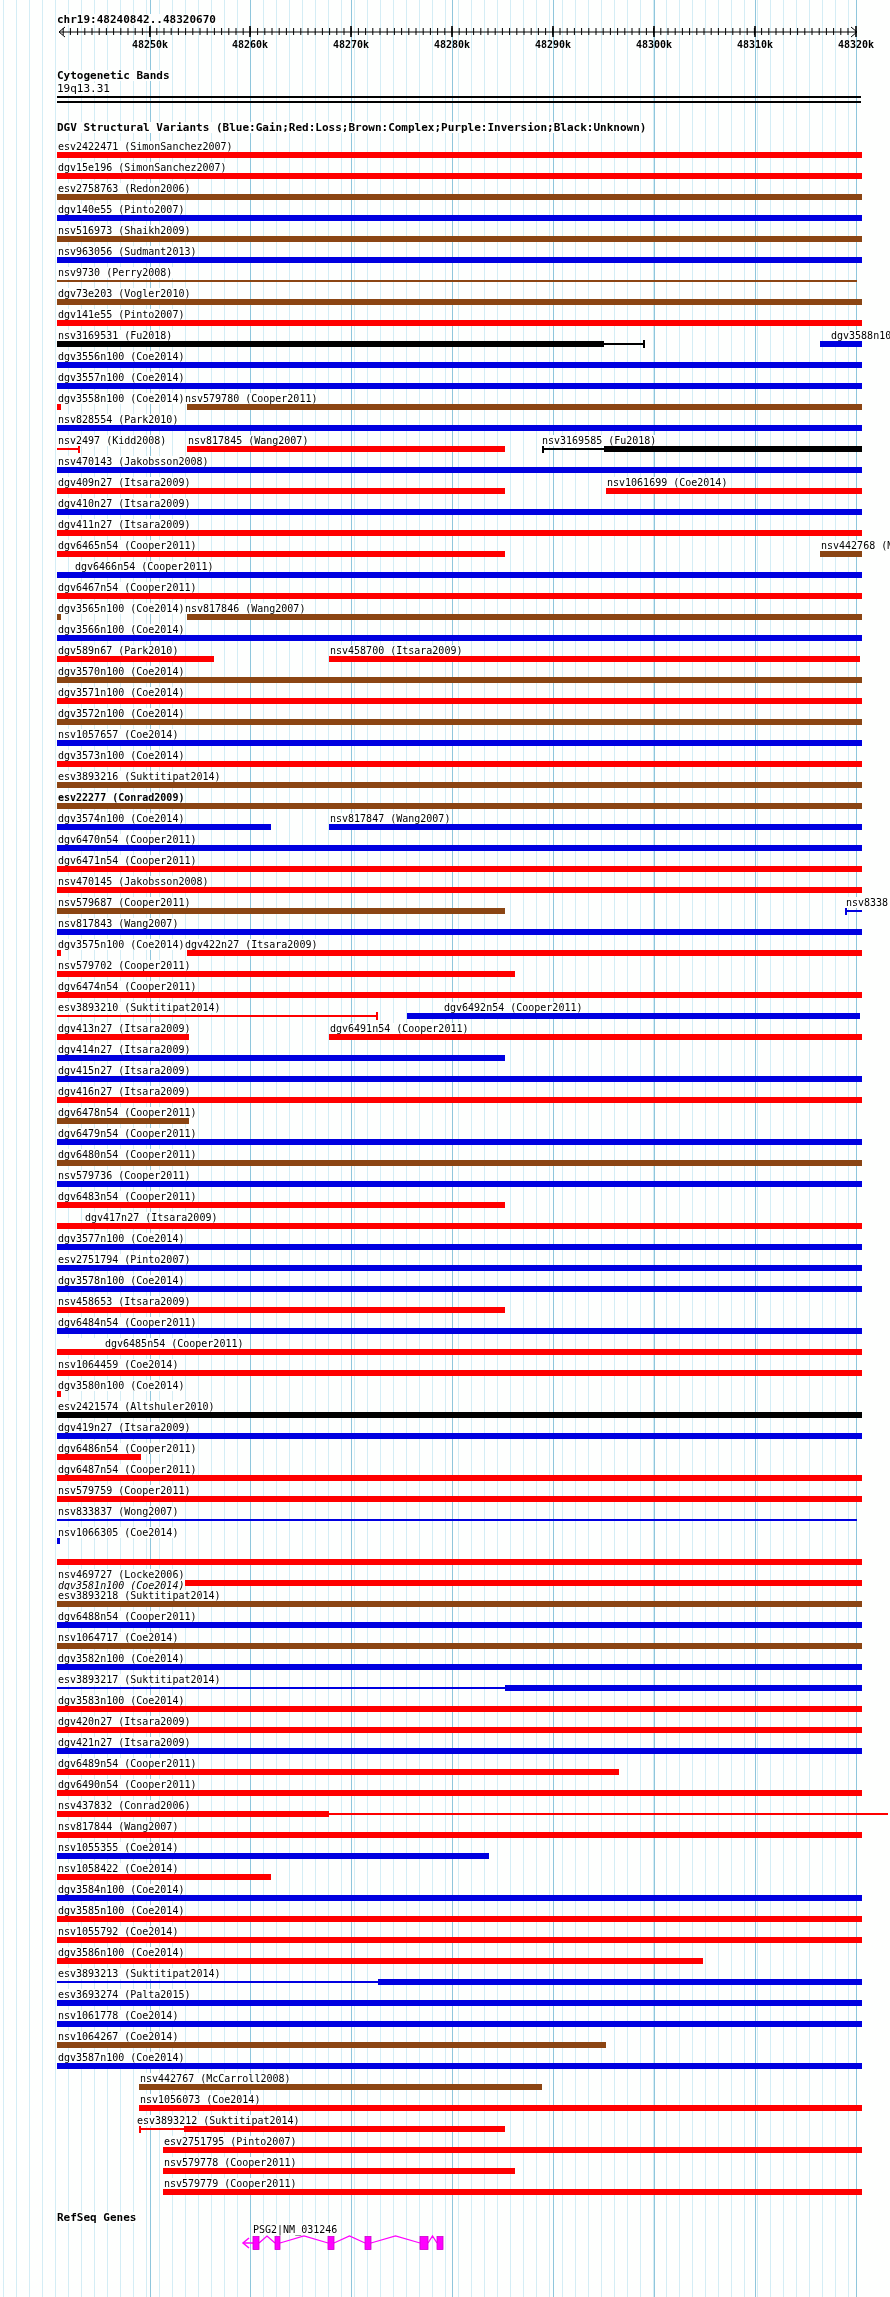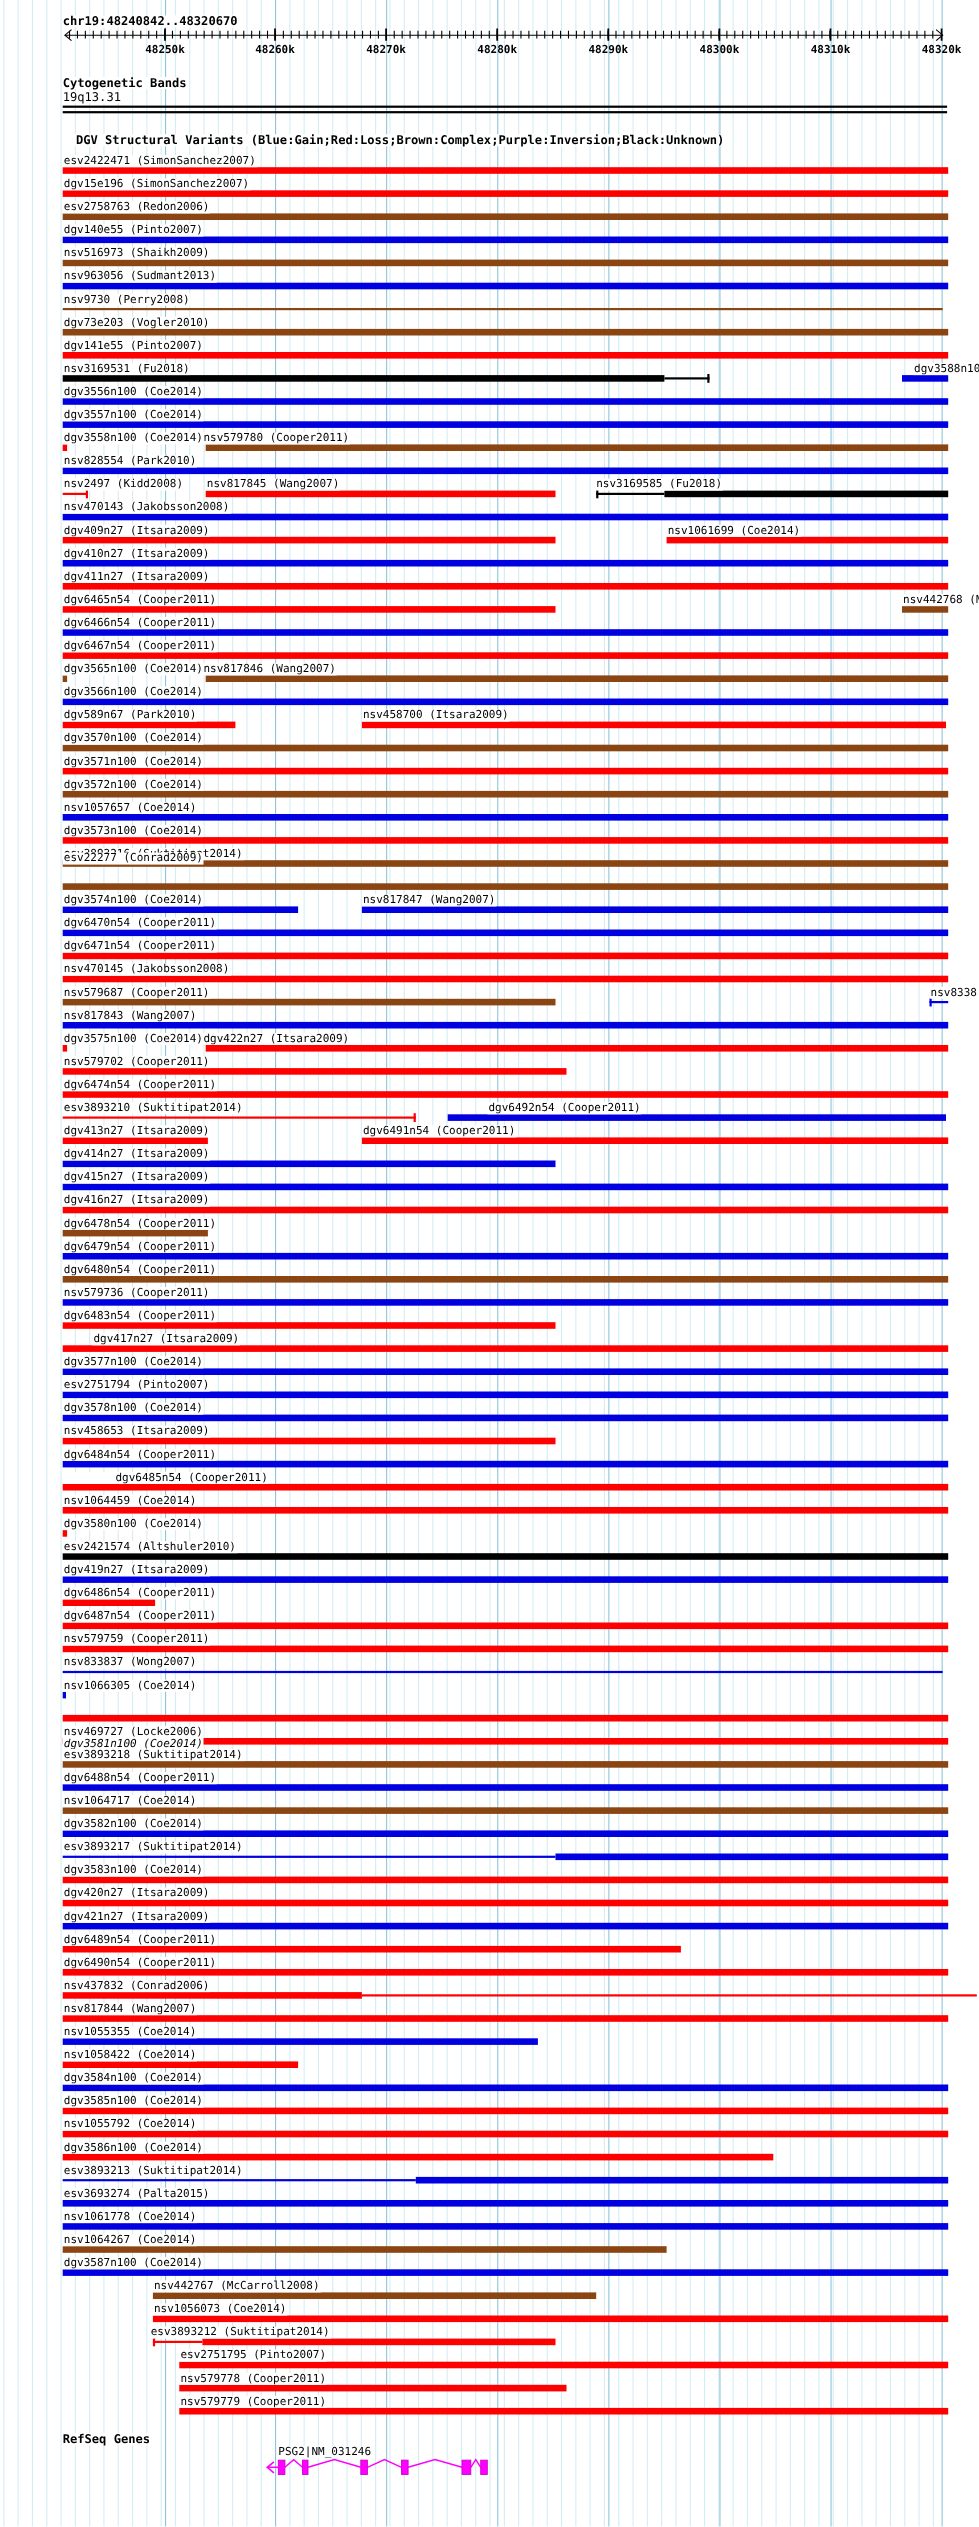--- a/index.html
+++ b/index.html
@@ -234,21 +234,21 @@
       <text class="ruler-label" x="755" y="48" text-anchor="middle">48310k</text>
       <line x1="856" y1="26" x2="856" y2="37" stroke="#000" stroke-width="1.6"></line>
       <text class="ruler-label" x="856" y="48" text-anchor="middle">48320k</text>
     </svg>
 
   <div class="hdr" style="left:57px;top:70px;">Cytogenetic Bands</div>
   <div class="sub" style="left:57px;top:83px;">19q13.31</div>
   <div class="cyto-line" style="left:57px;top:96px;width:804px;"></div>
   <div class="cyto-line" style="left:57px;top:101px;width:804px;"></div>
 
-  <div class="hdr" style="left:57px;top:122px;padding-left:12px;">DGV Structural Variants (Blue:Gain;Red:Loss;Brown:Complex;Purple:Inversion;Black:Unknown)</div>
+  <div class="hdr" style="left:57px;top:122px;">DGV Structural Variants (Blue:Gain;Red:Loss;Brown:Complex;Purple:Inversion;Black:Unknown)</div>
 
   <div id="rows-layer">
       <div>
         <div class="vlabel" style="left: 57px; top: 141px;">esv2422471 (SimonSanchez2007)</div>
         <div class="vbar" style="left: 57px; width: 805px; top: 152px; height: 6px; background: rgb(255, 0, 0);"></div>
       </div>
       <div>
         <div class="vlabel" style="left: 57px; top: 162px;">dgv15e196 (SimonSanchez2007)</div>
         <div class="vbar" style="left: 57px; width: 805px; top: 173px; height: 6px; background: rgb(255, 0, 0);"></div>
       </div>
@@ -335,21 +335,21 @@
         <div class="vlabel" style="left: 57px; top: 519px;">dgv411n27 (Itsara2009)</div>
         <div class="vbar" style="left: 57px; width: 805px; top: 530px; height: 6px; background: rgb(255, 0, 0);"></div>
       </div>
       <div>
         <div class="vlabel" style="left: 57px; top: 540px;">dgv6465n54 (Cooper2011)</div>
         <div class="vlabel" style="left: 820px; top: 540px;">nsv442768 (McCarroll2008)</div>
         <div class="vbar" style="left: 57px; width: 448px; top: 551px; height: 6px; background: rgb(255, 0, 0);"></div>
         <div class="vbar" style="left: 820px; width: 42px; top: 551px; height: 6px; background: rgb(139, 69, 19);"></div>
       </div>
       <div>
-        <div class="vlabel" style="left: 57px; top: 561px; text-align: right;">dgv6466n54 (Cooper2011)</div>
+        <div class="vlabel" style="left: 74px; top: 561px; text-align: right;">dgv6466n54 (Cooper2011)</div>
         <div class="vbar" style="left: 57px; width: 805px; top: 572px; height: 6px; background: rgb(0, 0, 224);"></div>
       </div>
       <div>
         <div class="vlabel" style="left: 57px; top: 582px;">dgv6467n54 (Cooper2011)</div>
         <div class="vbar" style="left: 57px; width: 805px; top: 593px; height: 6px; background: rgb(255, 0, 0);"></div>
       </div>
       <div>
         <div class="vlabel" style="left: 57px; top: 603px;">dgv3565n100 (Coe2014)</div>
         <div class="vlabel" style="left: 184px; top: 603px;">nsv817846 (Wang2007)</div>
         <div class="vbar" style="left: 57px; width: 4px; top: 614px; height: 6px; background: rgb(139, 69, 19);"></div>
@@ -383,21 +383,21 @@
       </div>
       <div>
         <div class="vlabel" style="left: 57px; top: 750px;">dgv3573n100 (Coe2014)</div>
         <div class="vbar" style="left: 57px; width: 805px; top: 761px; height: 6px; background: rgb(255, 0, 0);"></div>
       </div>
       <div>
         <div class="vlabel" style="left: 57px; top: 771px;">esv3893216 (Suktitipat2014)</div>
         <div class="vbar" style="left: 57px; width: 805px; top: 782px; height: 6px; background: rgb(139, 69, 19);"></div>
       </div>
       <div>
-        <div class="vlabel" style="left: 57px; top: 775px;">esv22277 (Conrad2009)</div>
+        <div class="vlabel" style="left: 57px; top: 792px; font-weight: bold;">esv22277 (Conrad2009)</div>
         <div class="vbar" style="left: 57px; width: 805px; top: 803px; height: 6px; background: rgb(139, 69, 19);"></div>
       </div>
       <div>
         <div class="vlabel" style="left: 57px; top: 813px;">dgv3574n100 (Coe2014)</div>
         <div class="vlabel" style="left: 329px; top: 813px;">nsv817847 (Wang2007)</div>
         <div class="vbar" style="left: 57px; width: 214px; top: 824px; height: 6px; background: rgb(0, 0, 224);"></div>
         <div class="vbar" style="left: 329px; width: 533px; top: 824px; height: 6px; background: rgb(0, 0, 224);"></div>
       </div>
       <div>
         <div class="vlabel" style="left: 57px; top: 834px;">dgv6470n54 (Cooper2011)</div>

